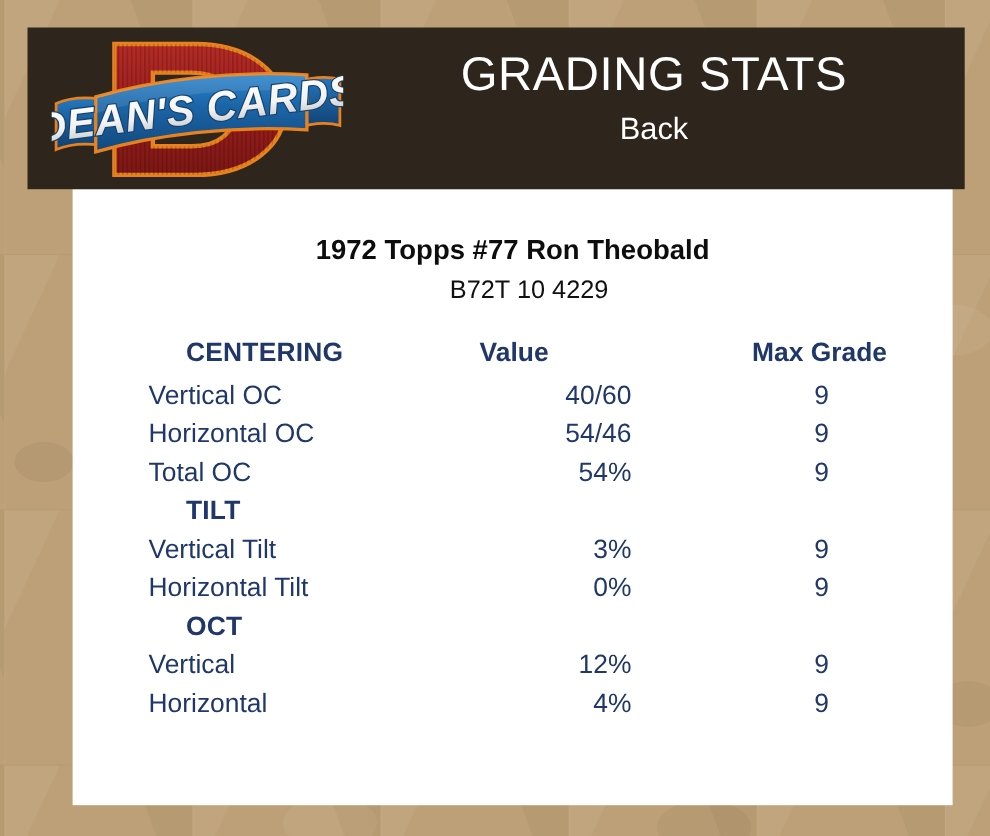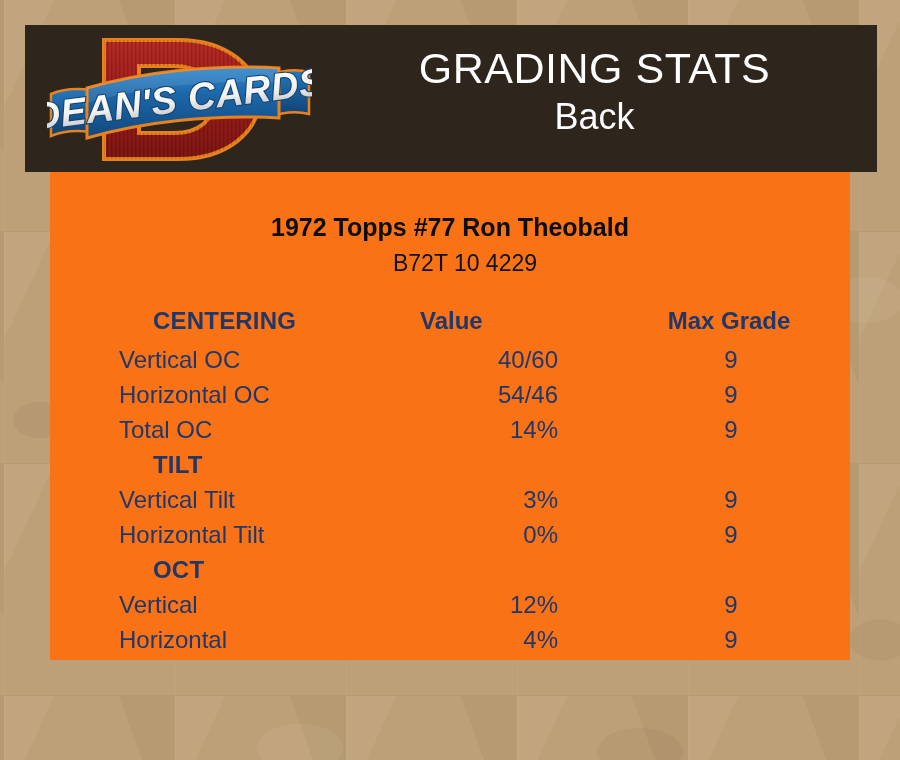--- a/index.html
+++ b/index.html
@@ -76,34 +76,34 @@
   }
   #grading-title {
     color: #ffffff;
     font-size: 43px;
     line-height: 49px;
     letter-spacing: 0.5px;
     white-space: nowrap;
   }
   #grading-subtitle {
     color: #ffffff;
-    font-size: 36px;
+    font-size: 28px;
     line-height: 40px;
     margin-top: 4px;
     white-space: nowrap;
   }
 
   
   #content-panel {
     position: absolute;
-    left: 50px;
+    left: 66px;
     top: 172px;
     width: 800px;
-    height: 488px;
-    background: #f97316;
+    height: 560px;
+    background: #ffffff;
     z-index: 2;
   }
 
   #card-title {
     text-align: center;
     color: #0d0d0d;
     font-size: 25px;
     font-weight: bold;
     line-height: 30px;
     margin-top: 40px;
@@ -253,21 +253,21 @@
           <td class="stat-value">40/60</td>
           <td class="stat-grade">9</td>
         </tr>
         <tr class="stat-row">
           <td class="stat-name">Horizontal OC</td>
           <td class="stat-value">54/46</td>
           <td class="stat-grade">9</td>
         </tr>
         <tr class="stat-row">
           <td class="stat-name">Total OC</td>
-          <td class="stat-value">14%</td>
+          <td class="stat-value">54%</td>
           <td class="stat-grade">9</td>
         </tr>
         <tr class="section-row">
           <td class="section-name">TILT</td>
           <td class="stat-value"></td>
           <td class="stat-grade"></td>
         </tr>
         <tr class="stat-row">
           <td class="stat-name">Vertical Tilt</td>
           <td class="stat-value">3%</td>

